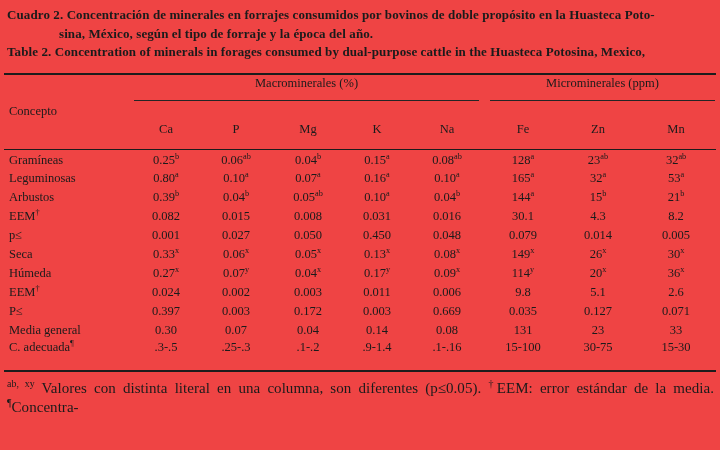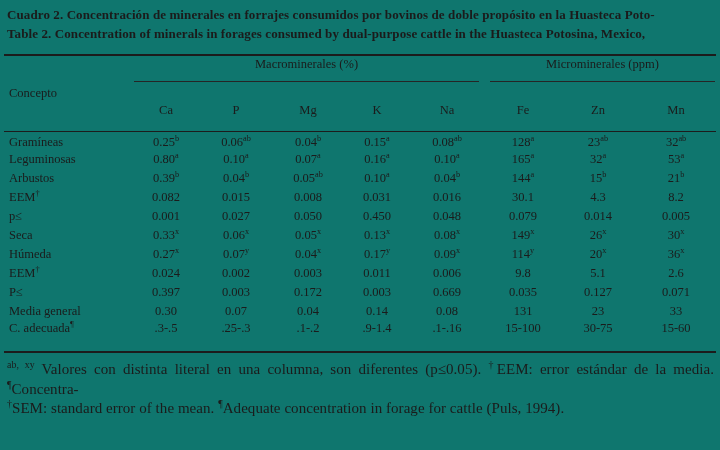--- a/index.html
+++ b/index.html
@@ -8,21 +8,21 @@
     background: #fdfdfc;
     color: #1b1b1b;
     font-family: "Liberation Serif", "DejaVu Serif", serif;
   }
   .page {
     width: 720px;
     height: 450px;
     box-sizing: border-box;
     padding: 6px 4px 0 4px;
     overflow: hidden;
-    background: #0f766e;
+    background: #ef4444;
   }
   
   .title-block { padding-left: 3px; padding-right: 2px; }
   .title-line {
     margin: 0;
     font-weight: bold;
     font-size: 13px;
     line-height: 18.5px;
     letter-spacing: 0.1px;
   }
@@ -82,20 +82,21 @@
   }
   .fn-line.just { text-align: justify; text-align-last: justify; }
 </style>
 </head>
 <body>
 
 <div class="page">
 
   <div class="title-block">
     <p class="title-line">Cuadro 2. Concentración de minerales en forrajes consumidos por bovinos de doble propósito en la Huasteca Poto-</p>
+    <p class="title-line indent">sina, México, según el tipo de forraje y la época del año.</p>
     <p class="title-line">Table 2. Concentration of minerals in forages consumed by dual-purpose cattle in the Huasteca Potosina, Mexico,</p>
   </div>
 
   <table class="min-table">
     <colgroup>
       <col style="width:126px">
       <col style="width:72px">
         <col style="width:68px">
         <col style="width:76px">
         <col style="width:62px">
@@ -238,23 +239,22 @@
         </tr>
         <tr>
           <td class="row-label">C. adecuada<sup>¶</sup></td>
           <td class="val">.3-.5</td>
           <td class="val">.25-.3</td>
           <td class="val">.1-.2</td>
           <td class="val">.9-1.4</td>
           <td class="val">.1-.16</td>
           <td class="val">15-100</td>
           <td class="val">30-75</td>
-          <td class="val">15-60</td>
+          <td class="val">15-30</td>
         </tr>
       </tbody>
   </table>
 
   <div class="footnote">
     <p class="fn-line just"><sup>ab, xy</sup> Valores con distinta literal en una columna, son diferentes (p≤0.05). <sup>†</sup>EEM: error estándar de la media. <sup>¶</sup>Concentra-</p>
-    <p class="fn-line"><sup>†</sup>SEM: standard error of the mean. <sup>¶</sup>Adequate concentration in forage for cattle (Puls, 1994).</p>
   </div>
 
 </div>
 
 </body></html>

